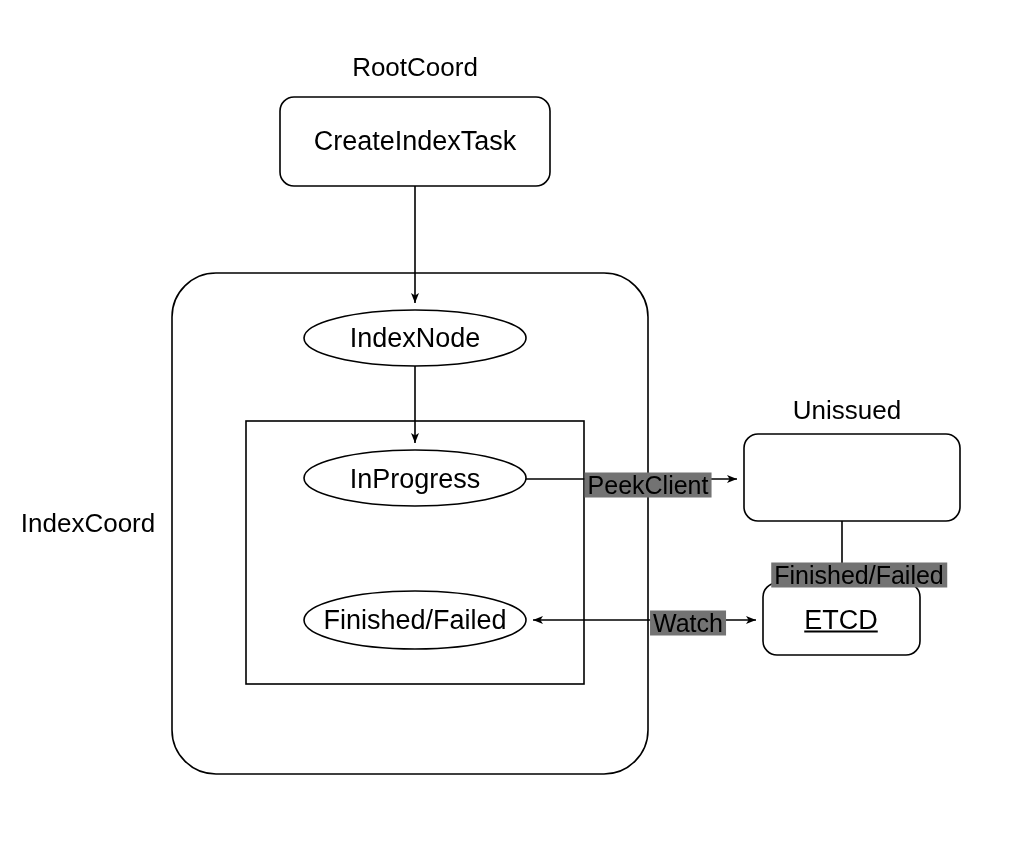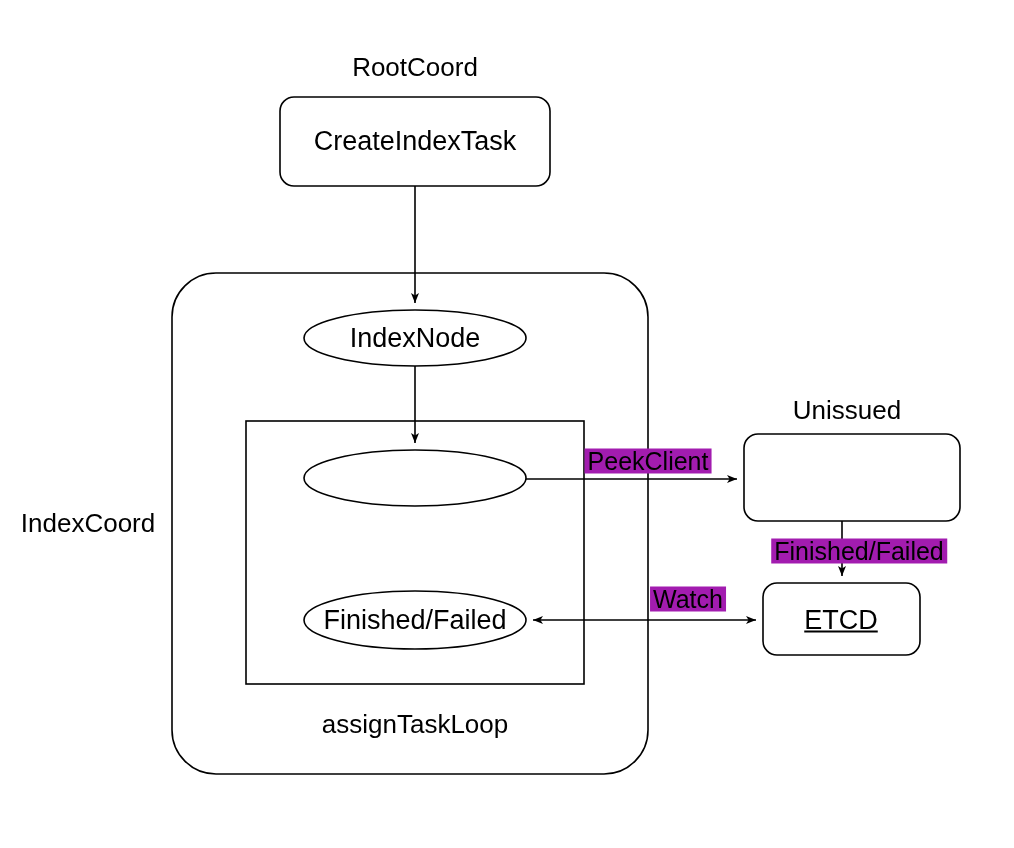--- a/index.html
+++ b/index.html
@@ -55,22 +55,23 @@
   }
   .group-label {
     font-size: 26px;
     text-align: center;
     transform: translate(-50%, -50%);
   }
   .edge-label {
     font-size: 25px;
     text-align: left;
     transform: translate(-50%, -50%);
-    background: #a21caf;
+    background: #737373;
     padding: 0 3px;
+    margin-top: 24px;
   }
 </style>
 </head>
 <body>
 
 <div id="diagram-root">
 
   <svg id="diagram-svg" viewBox="0 0 1014 848" xmlns="http://www.w3.org/2000/svg">
     <defs>
       <marker id="arrowEnd" markerWidth="12" markerHeight="12" refX="10" refY="4" orient="auto" markerUnits="userSpaceOnUse">
@@ -109,24 +110,24 @@
   </svg>
 
   <div class="diagram-text group-label" style="left:415px; top:67px;">RootCoord</div>
 
   <div class="diagram-text group-label" style="left:88px; top:523px;">IndexCoord</div>
 
   <div class="diagram-text node-label" style="left:415px; top:141px;">CreateIndexTask</div>
 
   <div class="diagram-text node-label" style="left:415px; top:338px;">IndexNode</div>
 
+  <div class="diagram-text node-label" style="left:415px; top:479px;">InProgress</div>
 
   <div class="diagram-text node-label" style="left:415px; top:620px;">Finished/Failed</div>
 
-  <div class="diagram-text group-label" style="left:415px; top:724px;">assignTaskLoop</div>
 
   <div class="diagram-text group-label" style="left:847px; top:410px;">Unissued</div>
 
 
   <div class="diagram-text node-label" style="left:841px; top:620px;text-decoration:underline;">ETCD</div>
 
   <div class="diagram-text edge-label" style="left:648px; top:461px;">PeekClient</div>
 
   <div class="diagram-text edge-label" style="left:859px; top:551px;">Finished/Failed</div>
 

